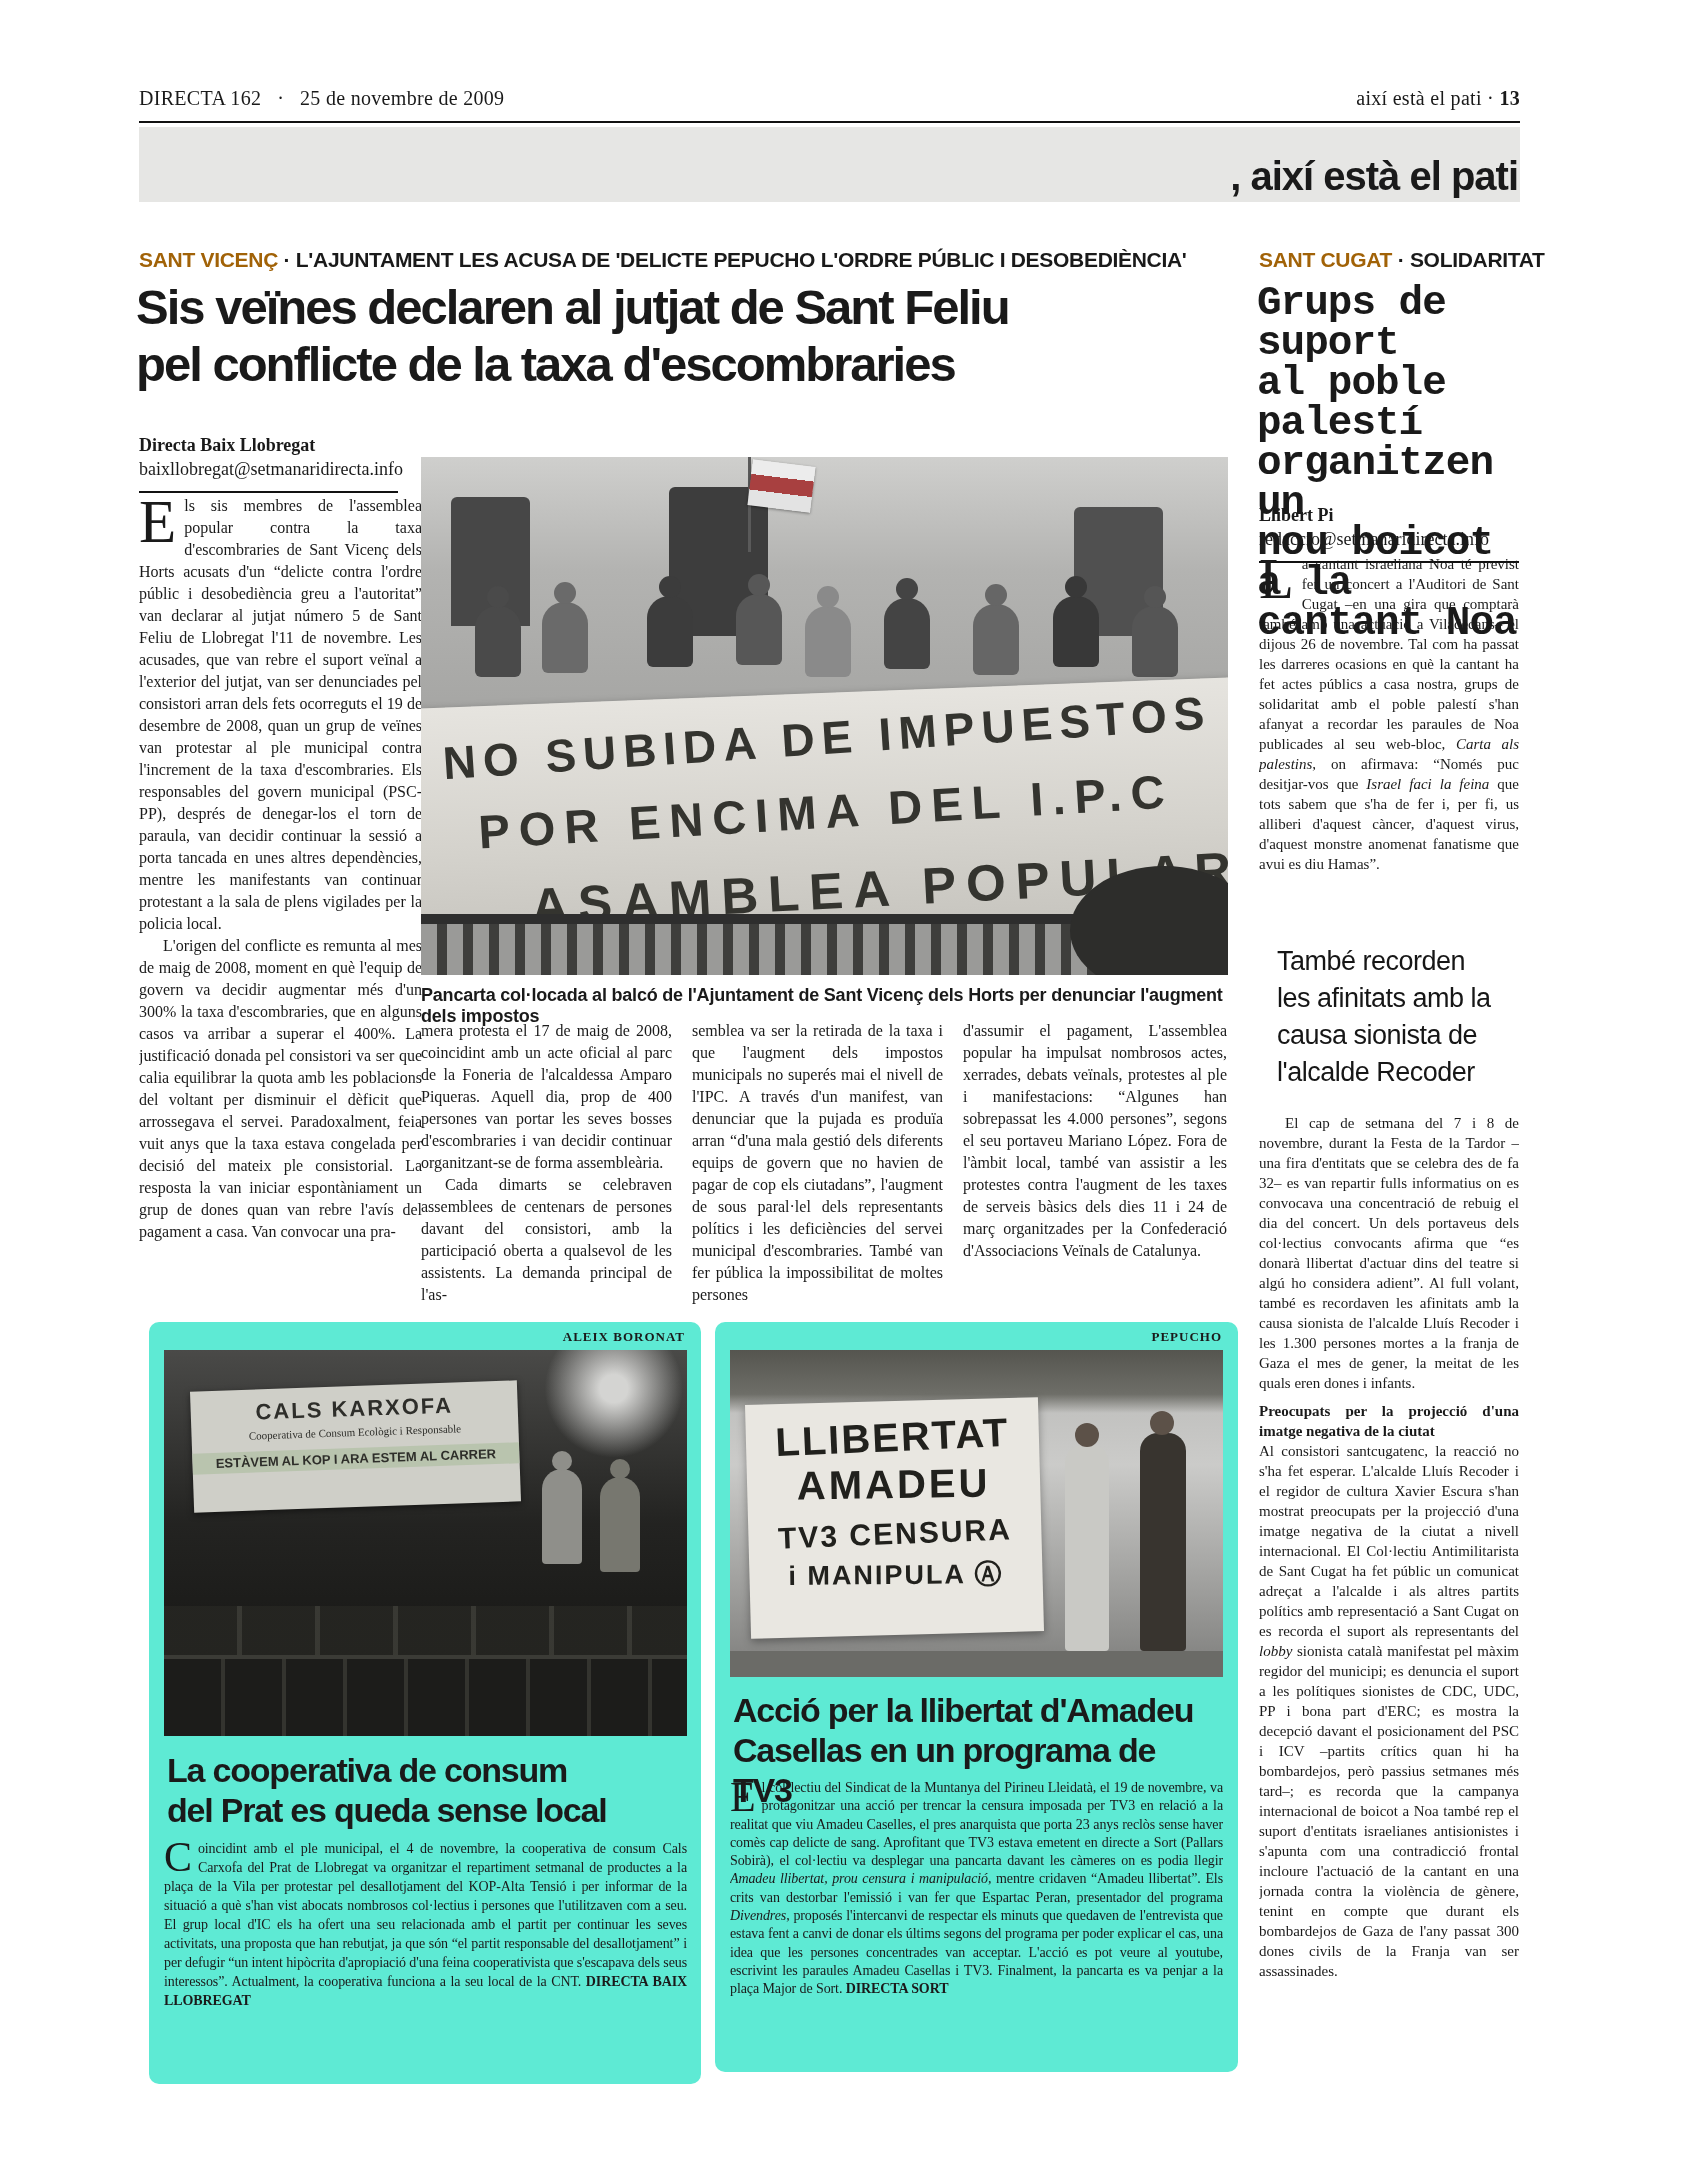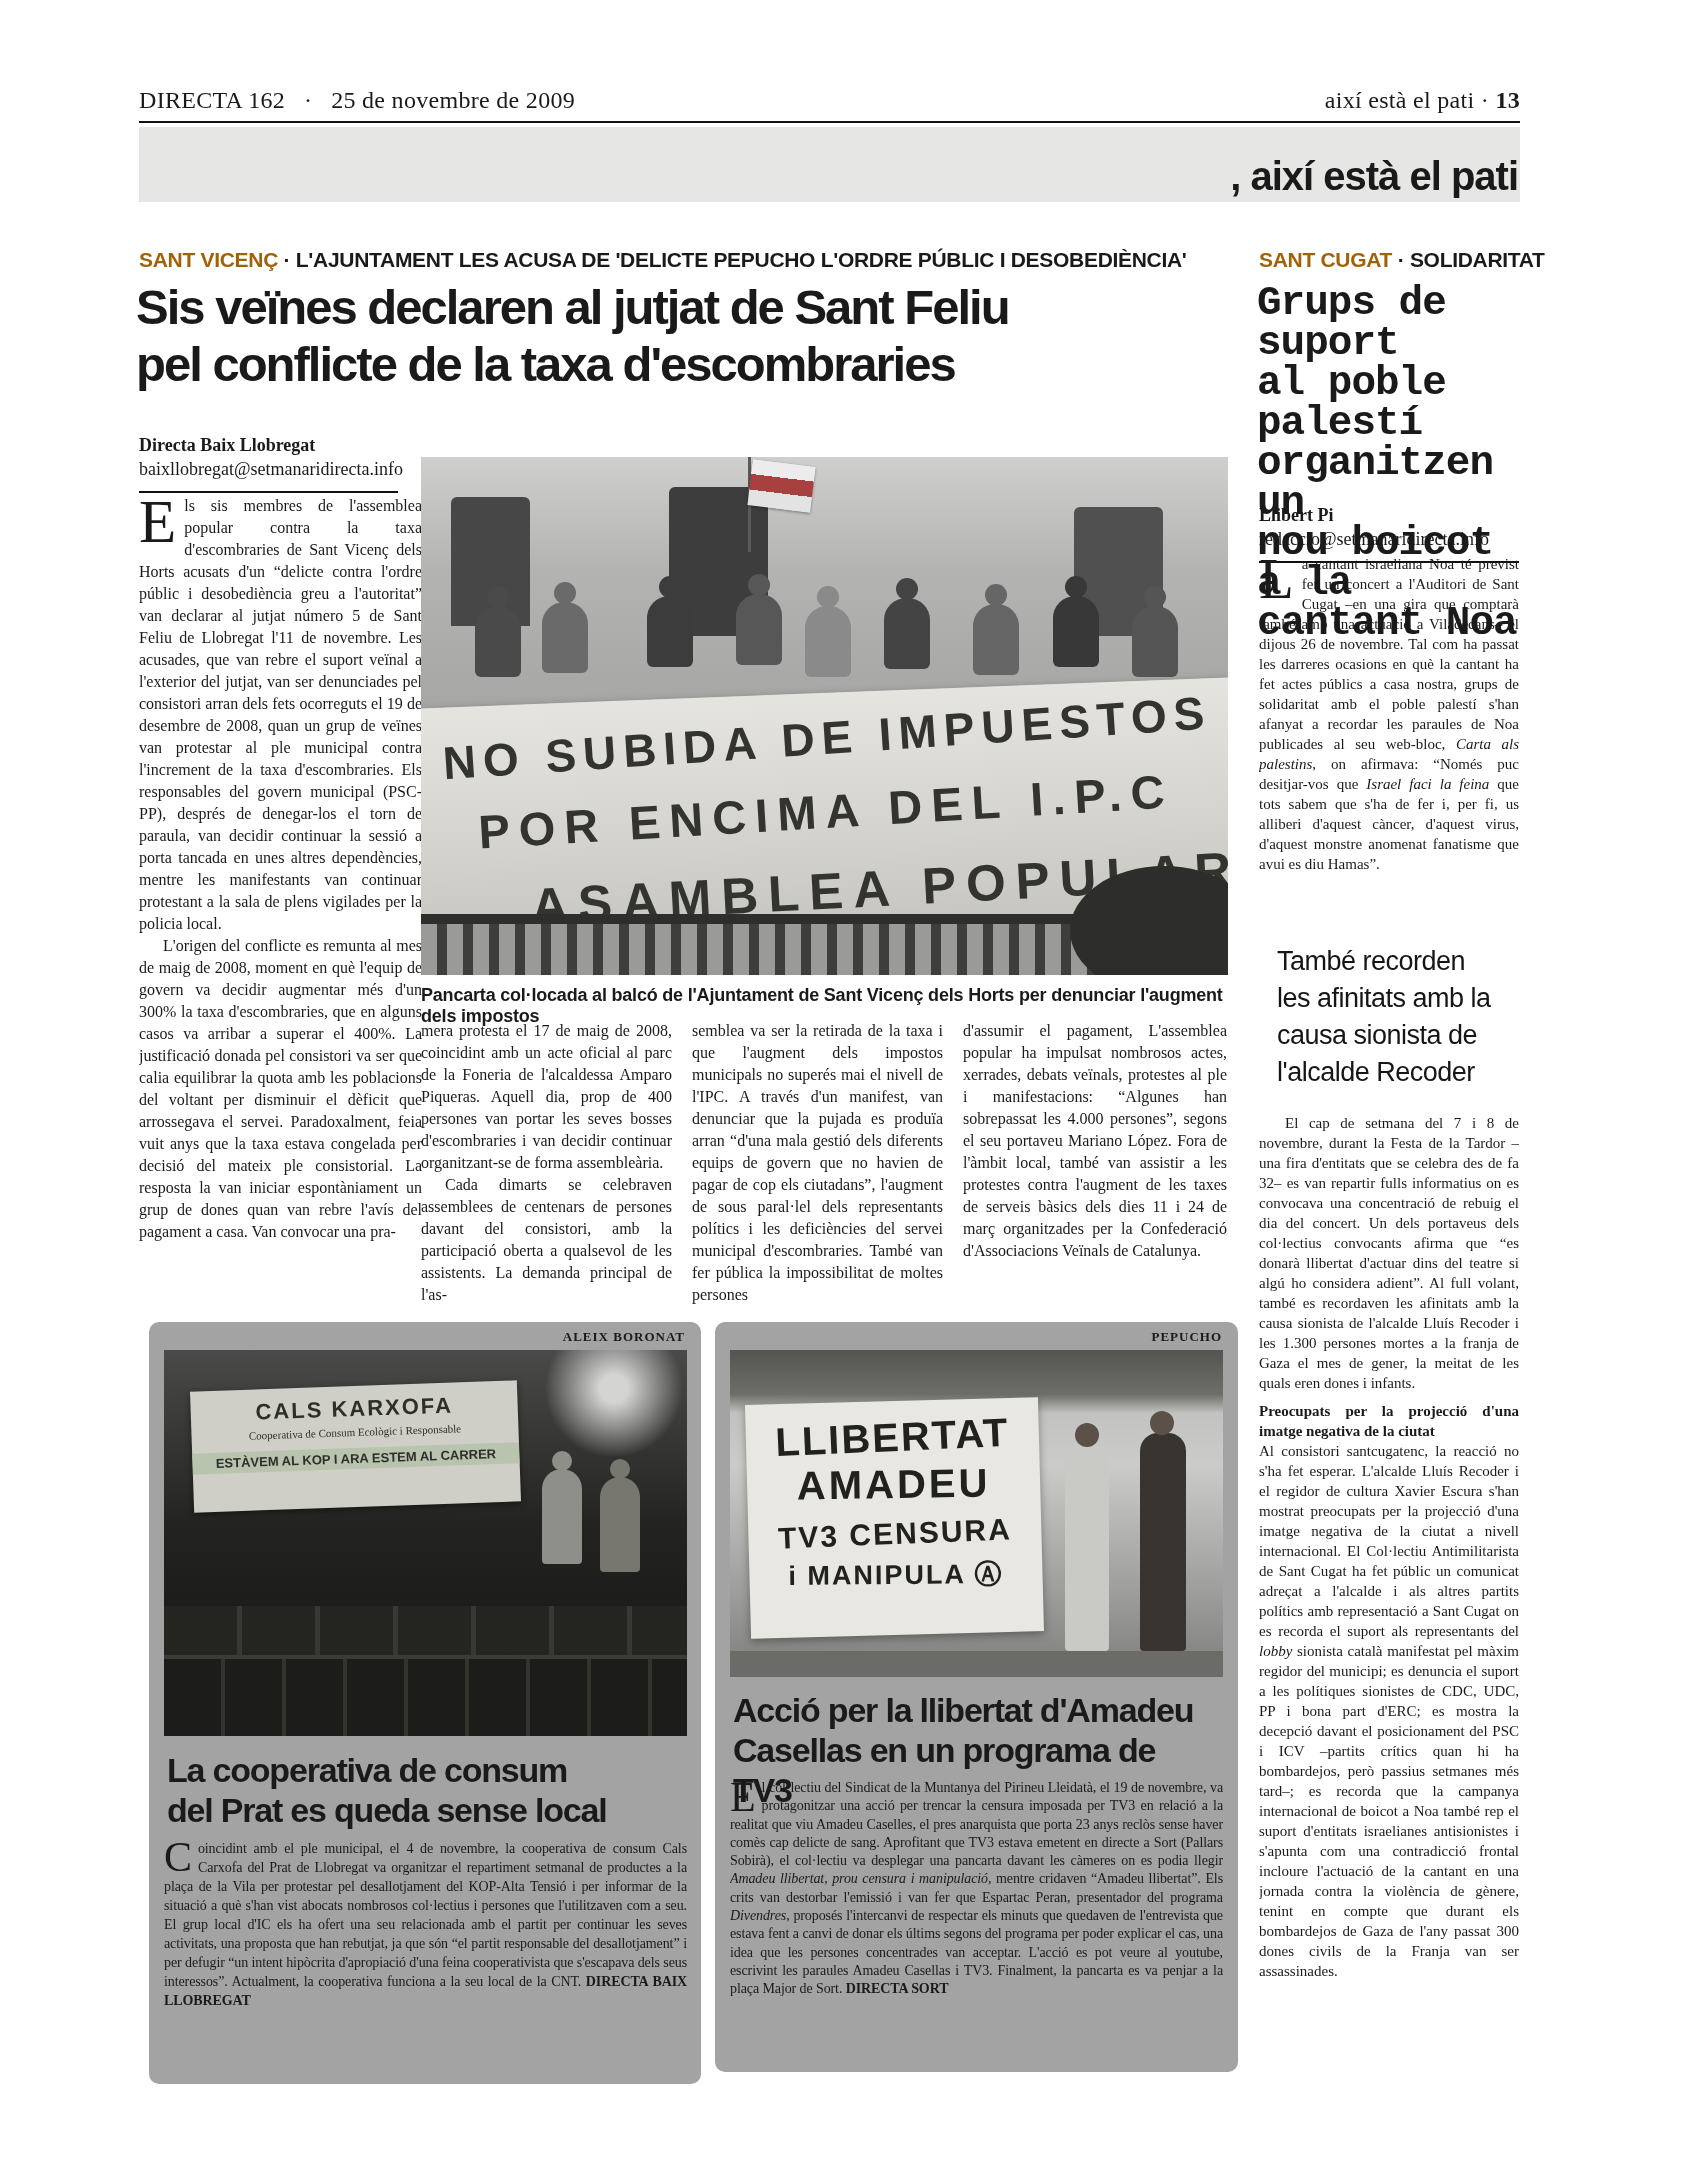--- a/index.html
+++ b/index.html
@@ -4,21 +4,21 @@
 <style>
   html,body{margin:0;padding:0;background:#fff;}
   .page{position:relative;width:1683px;height:2178px;background:#fff;overflow:hidden;
         font-family:"Liberation Serif",serif;color:#1a1a1a;}
   .abs{position:absolute;}
   .it{font-style:italic;}
   .bf{font-weight:bold;}
 
   
   .masthead{left:139px;top:87px;width:1381px;display:flex;justify-content:space-between;
-            font-size:24px;letter-spacing:0.3px;}
+            font-size:20px;letter-spacing:0.3px;}
   .masthead .pgnum{font-weight:bold;}
   .mast-rule{left:139px;top:121px;width:1381px;height:2px;background:#111;}
   .band{left:139px;top:127px;width:1381px;height:75px;background:#e6e6e4;
         display:flex;align-items:flex-end;justify-content:flex-end;}
   .band span{font-family:"Liberation Sans",sans-serif;font-weight:bold;font-size:40px;
              line-height:44px;letter-spacing:-1px;padding:0 2px 4px 0;}
 
   
   .kicker{font-family:"Liberation Sans",sans-serif;font-weight:bold;font-size:21px;
           letter-spacing:-0.3px;white-space:nowrap;}
@@ -85,21 +85,21 @@
   .sb-body .gap{margin-top:8px;}
   .sb-p1{left:1259px;top:554px;width:260px;height:370px;}
   .sb-dropcap{float:left;font-size:57px;line-height:46px;padding:2px 8px 0 0;}
   .sb-subhead{left:1277px;top:943px;width:248px;font-family:"Liberation Sans",sans-serif;
               font-weight:400;font-size:27px;line-height:37px;letter-spacing:-0.5px;
               white-space:pre-line;color:#161616;}
   .sb-rest{left:1259px;top:1113px;width:260px;height:970px;}
   .sb-parhead{font-weight:bold;}
 
   
-  .module{background:#a3a3a3;border-radius:10px;}
+  .module{background:#5eead4;border-radius:10px;}
   .mod-left{left:149px;top:1322px;width:552px;height:762px;}
   .mod-mid{left:715px;top:1322px;width:523px;height:750px;}
   .credit{position:absolute;top:7px;right:16px;font-size:13px;font-weight:bold;
           letter-spacing:1px;}
   .mod-headline{position:absolute;font-family:"Liberation Sans",sans-serif;font-weight:bold;
           font-size:34px;line-height:40px;letter-spacing:-1.2px;white-space:pre-line;}
   .mod-body{position:absolute;text-align:justify;overflow:hidden;}
   .mod-body p{margin:0;}
 
   .mod-left .photo{position:absolute;left:15px;top:28px;width:523px;height:386px;overflow:hidden;

